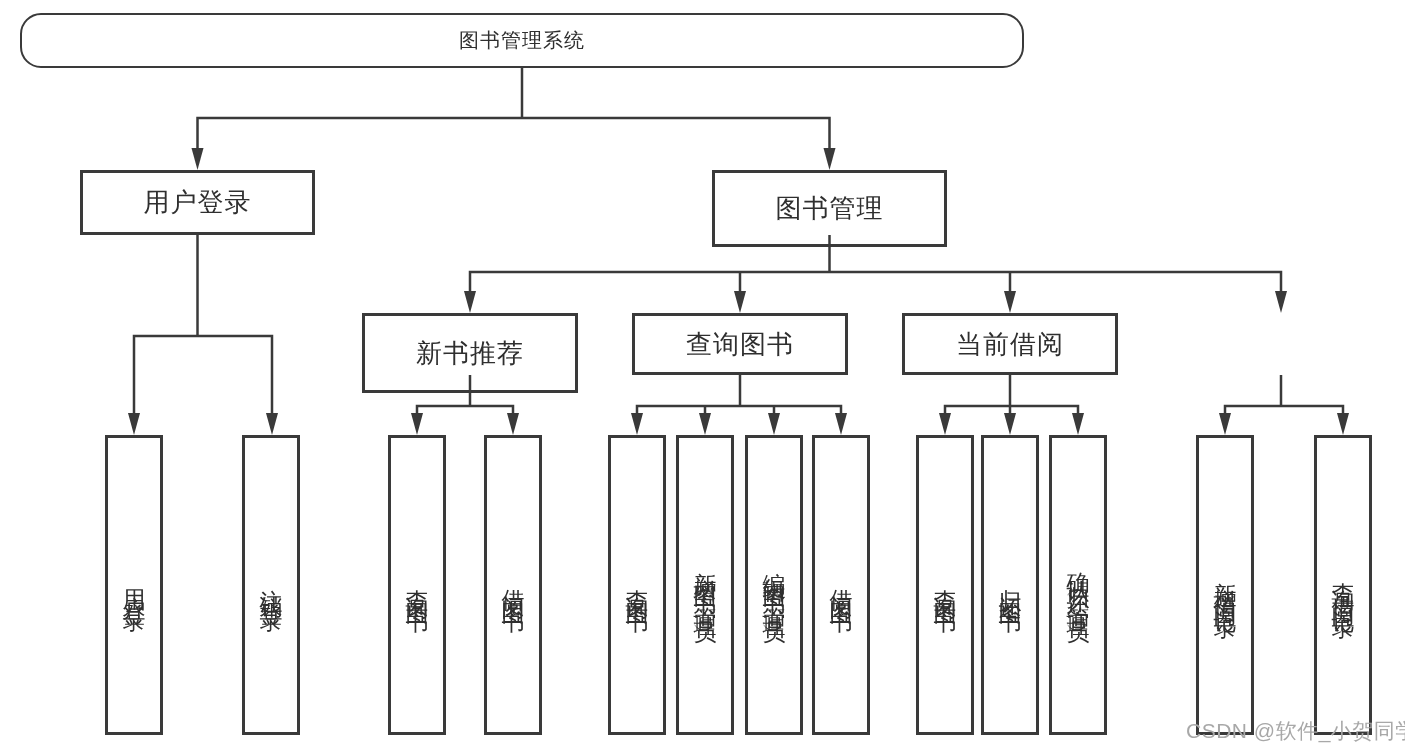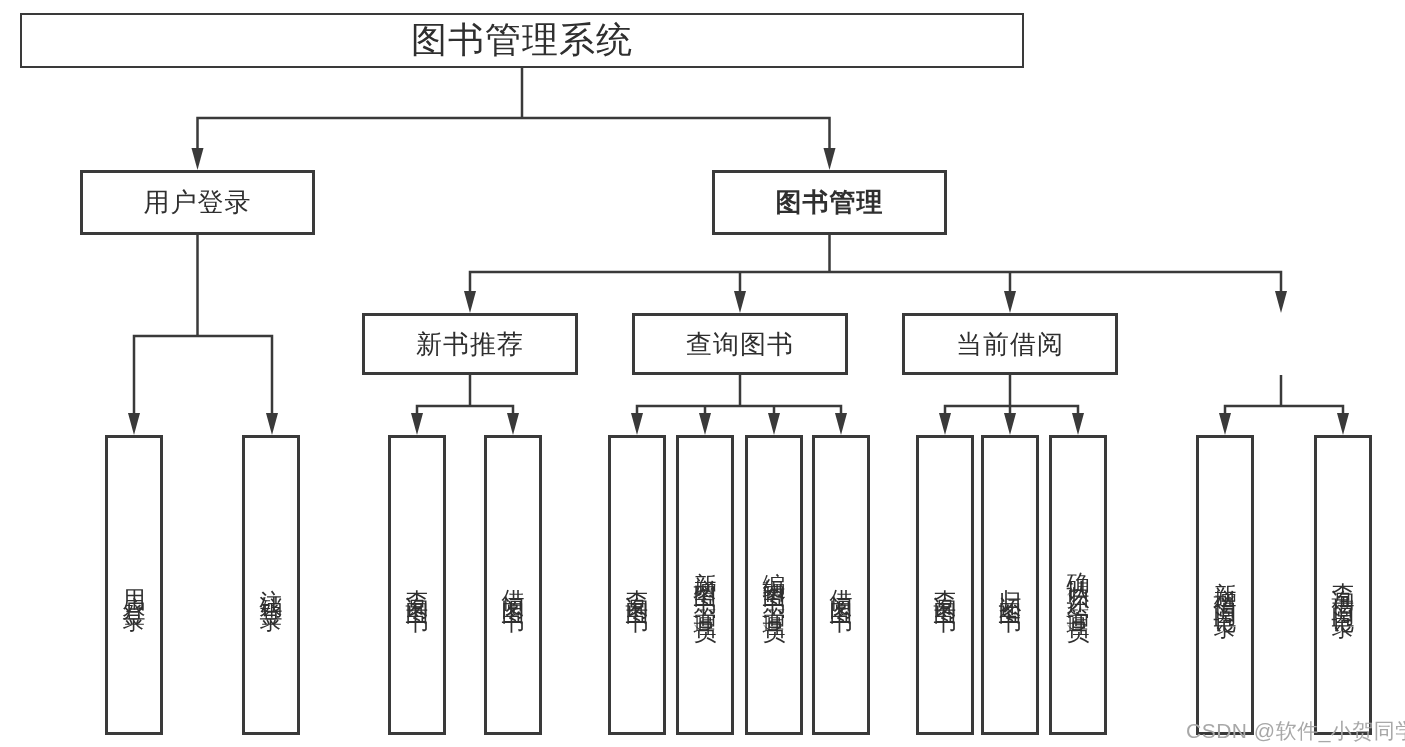--- a/index.html
+++ b/index.html
@@ -15,21 +15,21 @@
     box-sizing:border-box;
     background:#ffffff;
     border:3px solid #3a3a3a;
     color:#2f2f2f;
     display:flex;align-items:center;justify-content:center;
     text-align:center;
     font-size:26px;
     letter-spacing:1px;
     white-space:nowrap;
   }
-  .box.root{border-width:2px;font-size:36px;}
+  .box.root{border-width:2px;font-size:20px;border-radius:21px;}
   .leaf{
     writing-mode:vertical-rl;
     text-orientation:mixed;
     font-size:23px;
     letter-spacing:7px;
     line-height:1;
     white-space:normal;
   }
   #wires{position:absolute;left:0;top:0;z-index:2;pointer-events:none;}
   #wires path{stroke:#3a3a3a;stroke-width:2.5;fill:none;}
@@ -107,23 +107,23 @@
       <path d="M1281 375 L1281 406"></path>
       <path d="M1225 414 L1225 406 L1343 406 L1343 414"></path>
       <polygon points="1219,413 1231,413 1225,435"></polygon>
       <polygon points="1337,413 1349,413 1343,435"></polygon>
     </g>
   </svg>
 
   <div class="box root" style="left:20px;top:13px;width:1004px;height:55px;">图书管理系统</div>
 
   <div class="box" style="left:80px;top:170px;width:235px;height:65px;">用户登录</div>
-  <div class="box" style="left:712px;top:170px;width:235px;height:65px;font-weight:bold;">图书管理</div>
+  <div class="box" style="left:712px;top:170px;width:235px;height:77px;">图书管理</div>
 
-  <div class="box" style="left:362px;top:313px;width:216px;height:62px;">新书推荐</div>
+  <div class="box" style="left:362px;top:313px;width:216px;height:80px;">新书推荐</div>
   <div class="box" style="left:632px;top:313px;width:216px;height:62px;">查询图书</div>
   <div class="box" style="left:902px;top:313px;width:216px;height:62px;">当前借阅</div>
 
   <div class="box leaf" style="left:105px;top:435px;width:58px;height:300px;">用户登录</div>
   <div class="box leaf" style="left:242px;top:435px;width:58px;height:300px;">注销登录</div>
 
   <div class="box leaf" style="left:388px;top:435px;width:58px;height:300px;">查询图书</div>
   <div class="box leaf" style="left:484px;top:435px;width:58px;height:300px;">借阅图书</div>
 
   <div class="box leaf" style="left:608px;top:435px;width:58px;height:300px;">查询图书</div>

